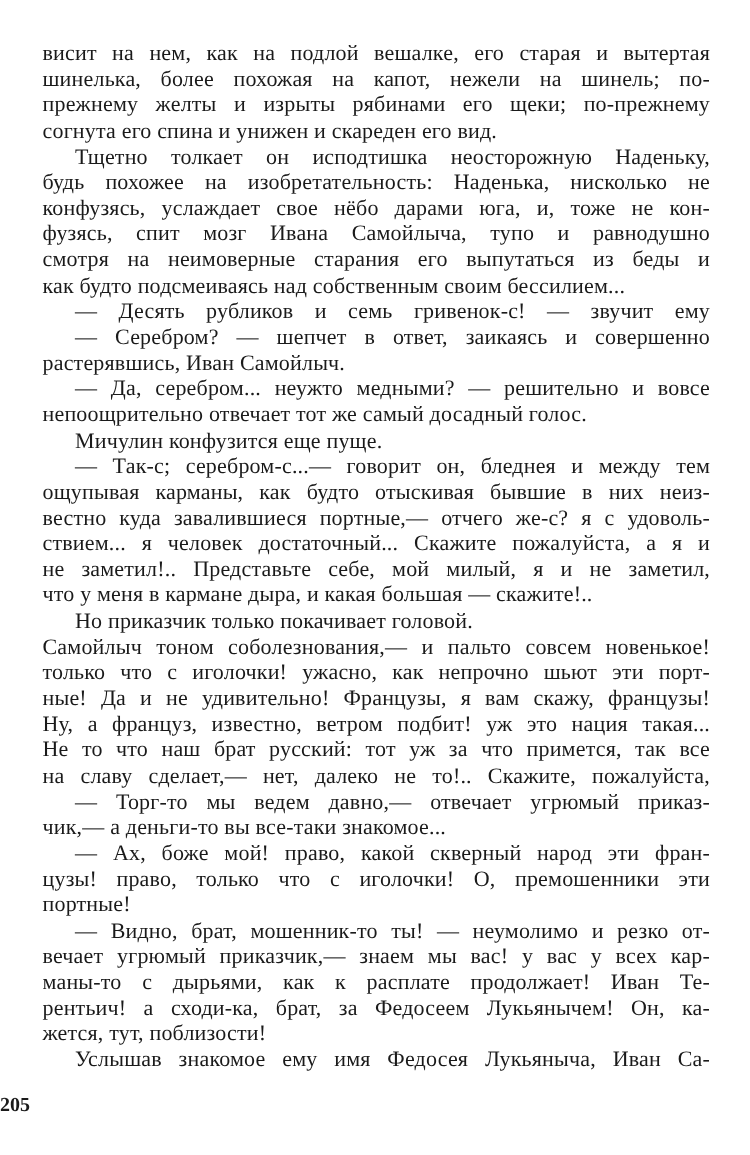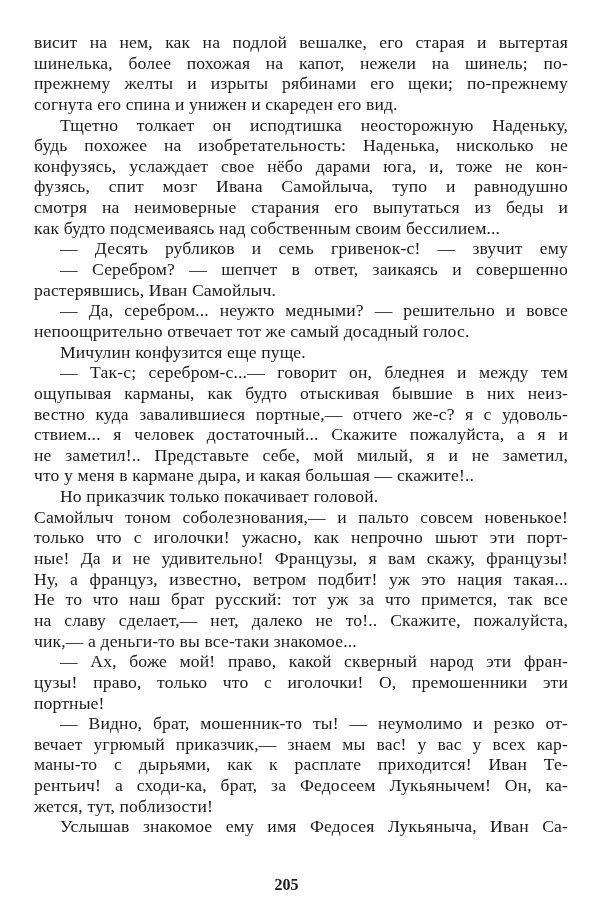--- a/index.html
+++ b/index.html
@@ -10,21 +10,21 @@
     font-size: 17.6px; line-height: 20.65px; color: #1a1a1a;
   }
   .line {
     display: block; white-space: nowrap; height: 20.65px;
     text-align: justify; text-align-last: justify;
     letter-spacing: 0.15px;
   }
   .line.indent { padding-left: 26px; }
   .line.last { text-align-last: left; }
   .pageno {
-    position: absolute; left: 0; width: 573px; top: 876px; text-align: center;
+    position: absolute; left: 0; width: 573px; top: 876px; 
     font-family: "Liberation Serif", "DejaVu Serif", serif;
     font-size: 16px; font-weight: bold; color: #1a1a1a;
   }
 </style>
 </head>
 <body>
 
 <div class="page" id="page-body">
     <span class="line">висит на нем, как на подлой вешалке, его старая и вытертая</span>
     <span class="line">шинелька, более похожая на капот, нежели на шинель; по-</span>
@@ -48,24 +48,25 @@
     <span class="line">ствием... я человек достаточный... Скажите пожалуйста, а я и</span>
     <span class="line">не заметил!.. Представьте себе, мой милый, я и не заметил,</span>
     <span class="line last">что у меня в кармане дыра, и какая большая — скажите!..</span>
     <span class="line indent last">Но приказчик только покачивает головой.</span>
     <span class="line">Самойлыч тоном соболезнования,— и пальто совсем новенькое!</span>
     <span class="line">только что с иголочки! ужасно, как непрочно шьют эти порт-</span>
     <span class="line">ные! Да и не удивительно! Французы, я вам скажу, французы!</span>
     <span class="line">Ну, а француз, известно, ветром подбит! уж это нация такая...</span>
     <span class="line">Не то что наш брат русский: тот уж за что примется, так все</span>
     <span class="line">на славу сделает,— нет, далеко не то!.. Скажите, пожалуйста,</span>
+    <span class="line indent">— Торг-то мы ведем давно,— отвечает угрюмый приказ-</span>
     <span class="line last">чик,— а деньги-то вы все-таки знакомое...</span>
     <span class="line indent">— Ах, боже мой! право, какой скверный народ эти фран-</span>
     <span class="line">цузы! право, только что с иголочки! О, премошенники эти</span>
     <span class="line last">портные!</span>
     <span class="line indent">— Видно, брат, мошенник-то ты! — неумолимо и резко от-</span>
     <span class="line">вечает угрюмый приказчик,— знаем мы вас! у вас у всех кар-</span>
-    <span class="line">маны-то с дырьями, как к расплате приходится! Иван Те-</span>
+    <span class="line">маны-то с дырьями, как к расплате продолжает! Иван Те-</span>
     <span class="line">рентьич! а сходи-ка, брат, за Федосеем Лукьянычем! Он, ка-</span>
     <span class="line last">жется, тут, поблизости!</span>
     <span class="line indent">Услышав знакомое ему имя Федосея Лукьяныча, Иван Са-</span>
   </div>
 <div class="pageno">205</div>
 
 </body></html>

